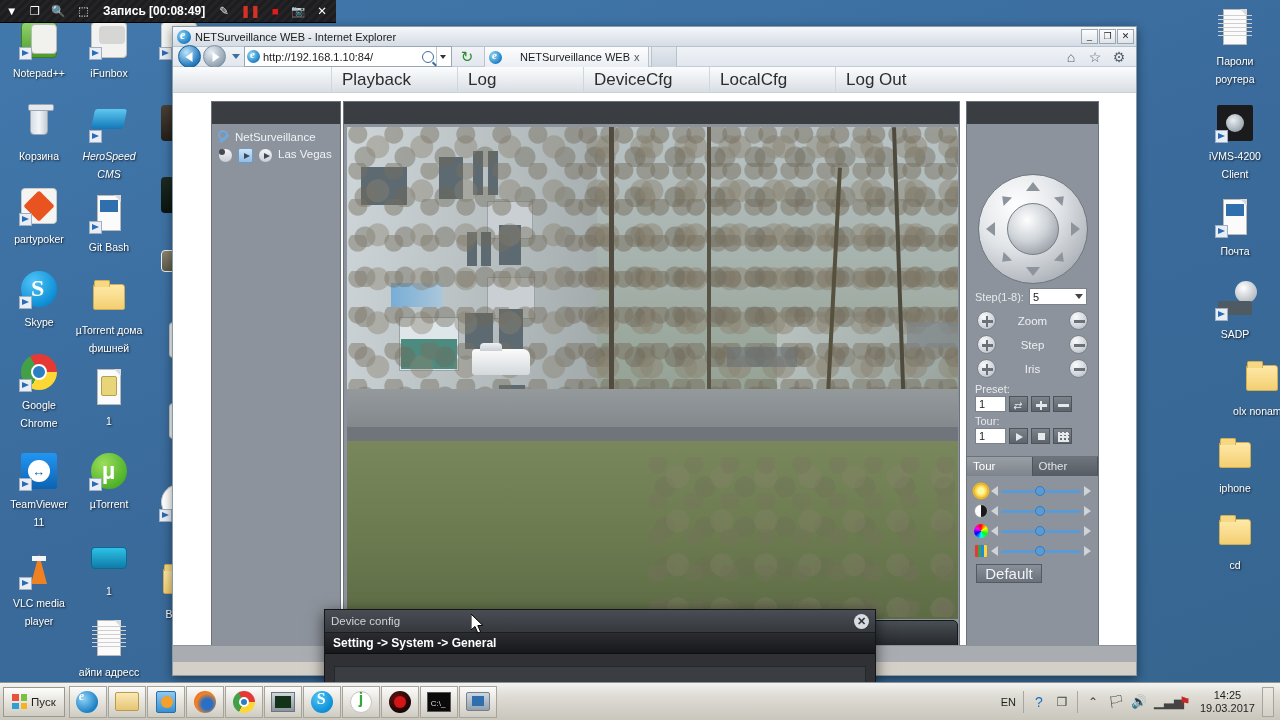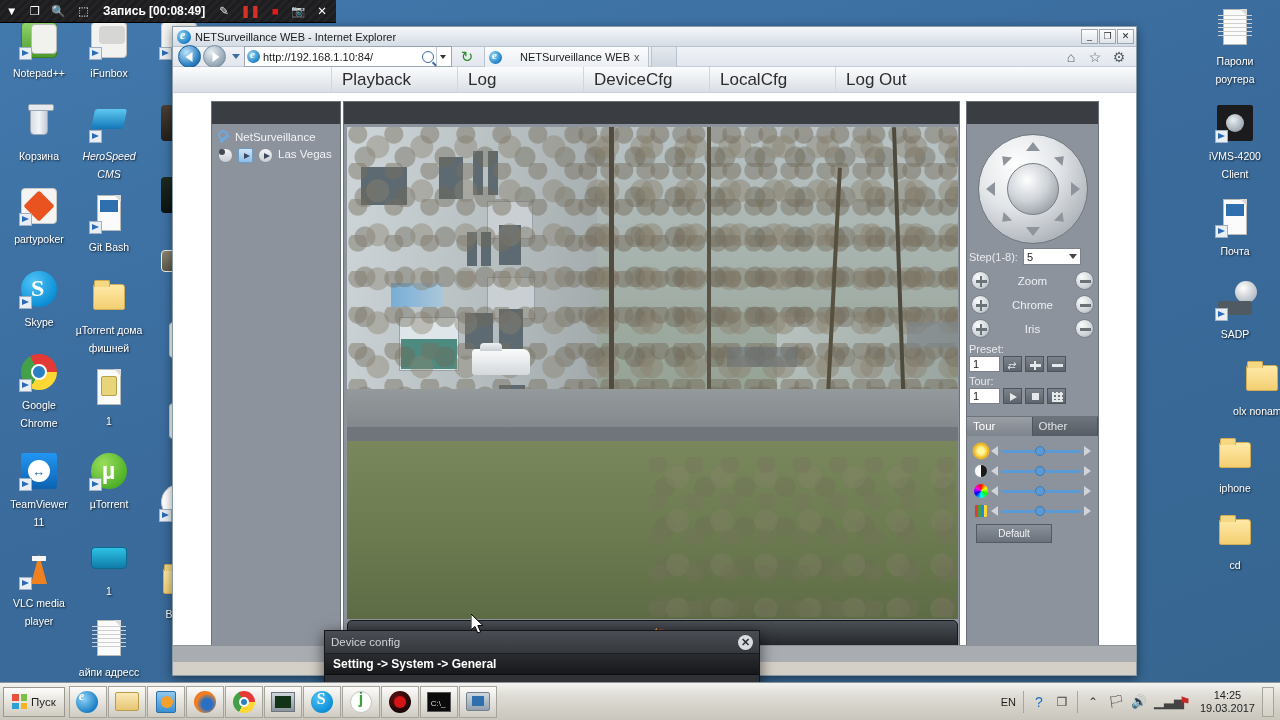--- a/index.html
+++ b/index.html
@@ -245,21 +245,21 @@
   }
   .spk{position:relative;width:16px;height:14px;}
   .spk .body{position:absolute;left:0;top:4px;width:5px;height:6px;background:#f0b429;}
   .spk .cone{position:absolute;left:4px;top:0;width:0;height:0;
     border-top:7px solid transparent;border-bottom:7px solid transparent;border-right:8px solid #f0b429;}
   .noent{position:absolute;left:11px;top:1px;width:11px;height:11px;border:2px solid #d32f2f;border-radius:50%;}
   .noent::after{content:"";position:absolute;left:-1px;top:3.5px;width:13px;height:2px;background:#d32f2f;transform:rotate(-45deg);}
 
   
   #ptz{ position:absolute; left:793px; top:8px; width:133px; height:555px; }
-  #ptz .body{ padding:4px 0; color:#e8eaed; font-size:11px;}
+  #ptz .body{ padding:4px 6px; color:#e8eaed; font-size:11px;margin-top:40px;}
   .joystick{
     width:110px;height:110px;margin:6px auto 4px auto;border-radius:50%;
     background: radial-gradient(circle at 35% 28%, #ffffff, #e3e6e9 40%, #b7bcc2 72%, #8e949b 100%);
     border:1px solid #70767d; position:relative;
   }
   .joystick .hub{
     position:absolute;left:50%;top:50%;transform:translate(-50%,-50%);
     width:52px;height:52px;border-radius:50%;
     background:radial-gradient(circle at 38% 32%, #fefefe, #cfd4d9 45%, #9aa0a7 80%, #7d838a);
     border:1px solid #787e85;
@@ -317,31 +317,31 @@
   .sicon.contrast{background:linear-gradient(90deg,#fff 50%,#1a1a1a 50%);border:1px solid #9aa0a7;}
   .sicon.hue{background:conic-gradient(#ff0000,#ffff00,#00ff00,#00ffff,#0000ff,#ff00ff,#ff0000);}
   .sicon.sat{border-radius:2px;background:
      linear-gradient(90deg,#e53935 0 25%,#43a047 25% 50%,#1e88e5 50% 75%,#fdd835 75% 100%);
      border:1px solid #8a9098;}
   .satri{width:0;height:0;border-top:5px solid transparent;border-bottom:5px solid transparent;flex:none;cursor:pointer;}
   .satri.l{border-right:7px solid #cfd4d9;}
   .satri.r{border-left:7px solid #cfd4d9;}
   .strack{flex:1;height:3px;background:#5b9bd5;border-radius:2px;position:relative;}
   .sknob{position:absolute;top:-3.5px;width:10px;height:10px;border-radius:50%;background:#5b9bd5;border:1px solid #3d7ab5;}
-  .defbtn{ margin:6px 0 0 4px; width:76px;height:19px;line-height:18px;text-align:center;
+  .defbtn{ margin:6px 0 0 4px; width:66px;height:19px;line-height:18px;text-align:center;
     background:linear-gradient(#8a9099,#6b717a); border:1px solid #545a62; color:#f0f2f5;
-    font-size:10px; cursor:pointer;}
+    font-size:15px; cursor:pointer;}
 
   
   #rightpane{ position:absolute; left:926px; top:8px; width:36px; height:555px; background:#fff;}
   #pagebottom{ position:absolute; left:0; right:0; bottom:0; height:17px; background:#a9adb2; border-top:1px solid #8e9398;}
 
   
   #devcfg{
-    position:absolute; left:324px; top:630px; width:436px; height:74px;
+    position:absolute; left:324px; top:609px; width:552px; height:74px;
     background:#b91c1c; border:1px solid #14161a;
     box-shadow:0 4px 14px rgba(0,0,0,.6); z-index:60;
   }
   #devcfg .dtitle{
     height:23px; background:linear-gradient(#4a4e54,#35383d);
     border-bottom:1px solid #1b1d21;
     display:flex;align-items:center;padding:0 6px;
     color:#cfd3d8; font-size:11.5px;
   }
   #devcfg .dclose{
@@ -787,21 +787,21 @@
             </span>
           </div>
 
           <div class="zfrow">
             <span class="pmbtn plus"></span>
             <span class="zflabel">Zoom</span>
             <span class="pmbtn"></span>
           </div>
           <div class="zfrow">
             <span class="pmbtn plus"></span>
-            <span class="zflabel">Chrome</span>
+            <span class="zflabel">Step</span>
             <span class="pmbtn"></span>
           </div>
           <div class="zfrow">
             <span class="pmbtn plus"></span>
             <span class="zflabel">Iris</span>
             <span class="pmbtn"></span>
           </div>
 
           <div class="presetrow">
             <div class="lab">Preset:</div>

